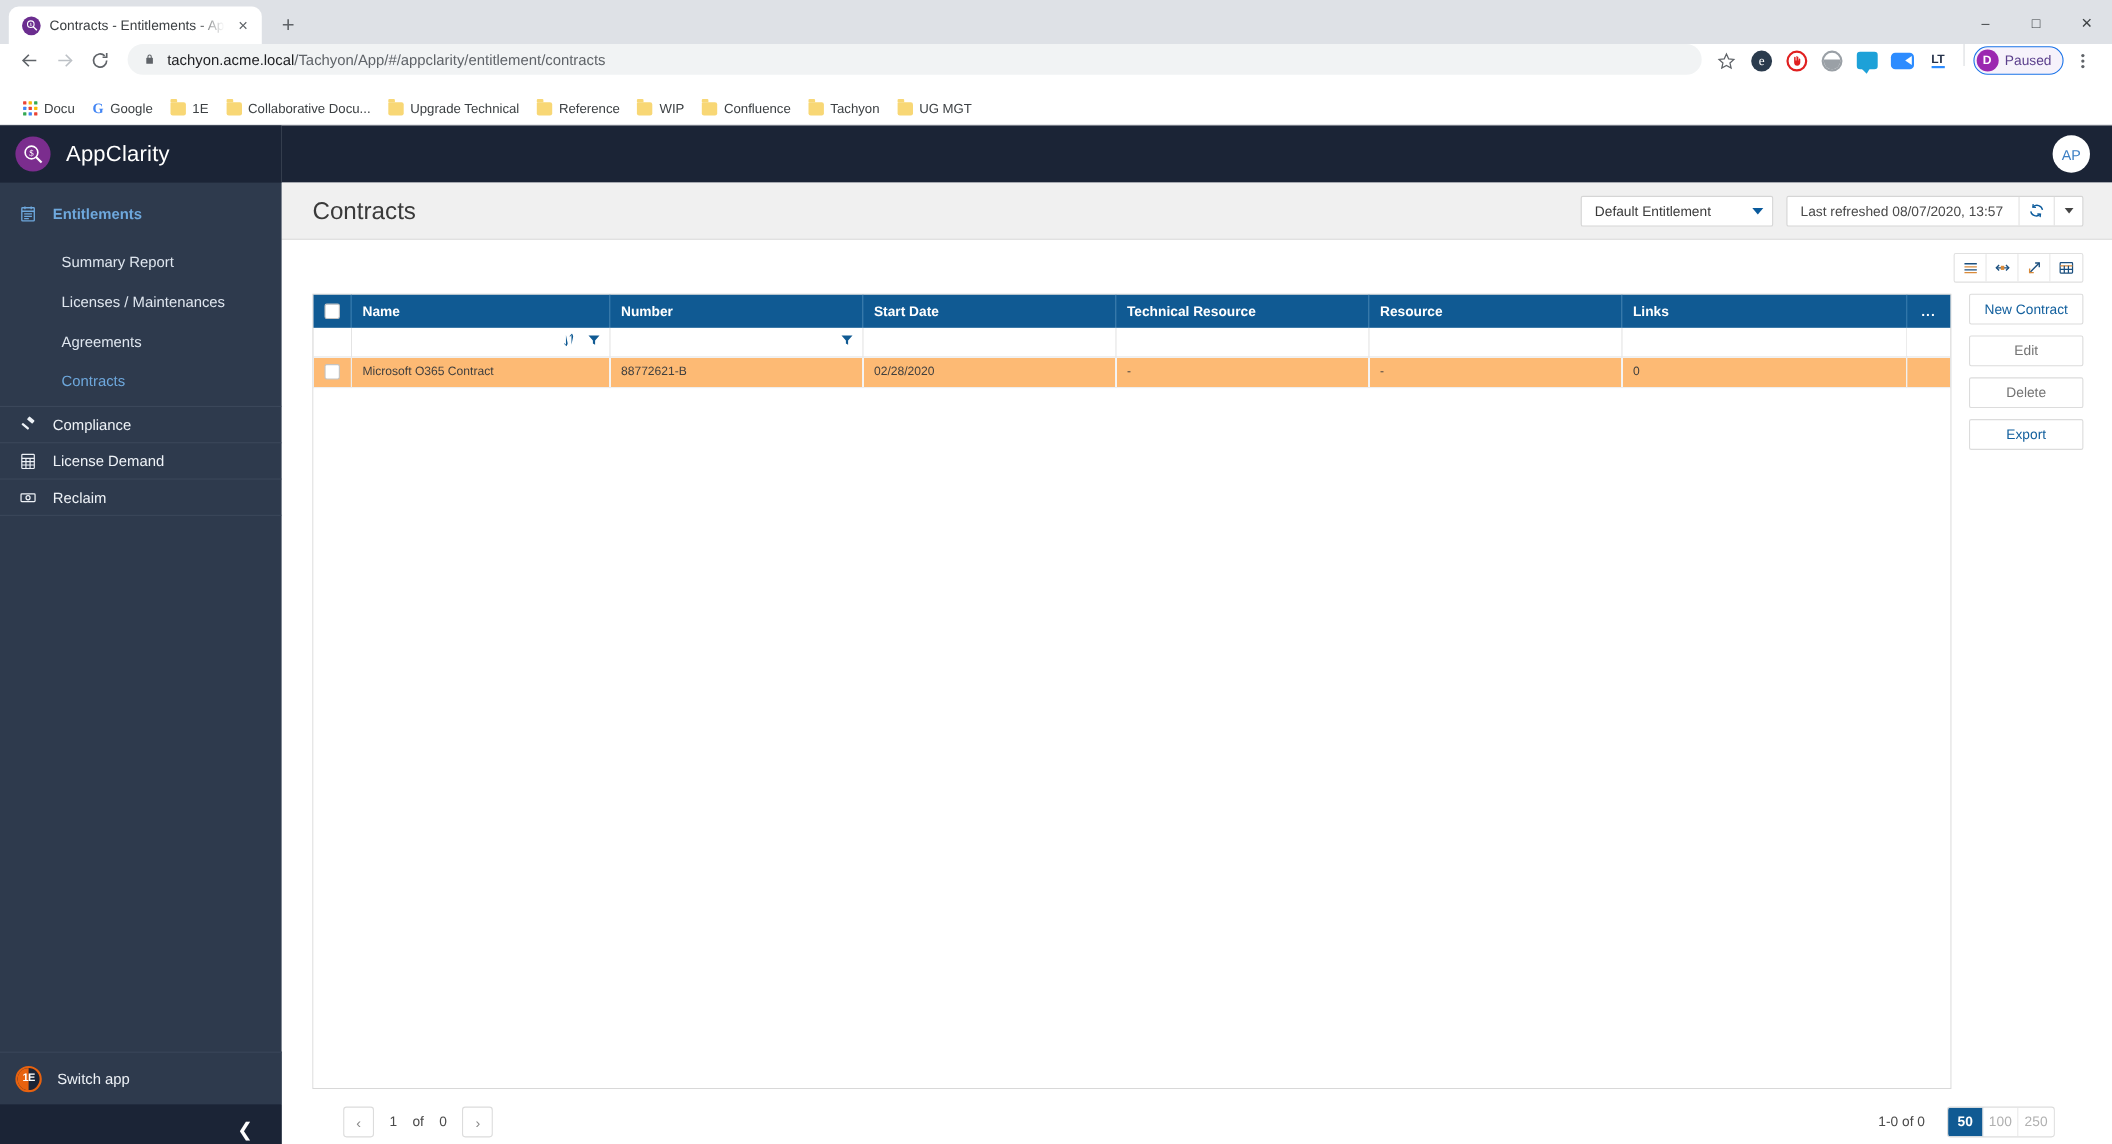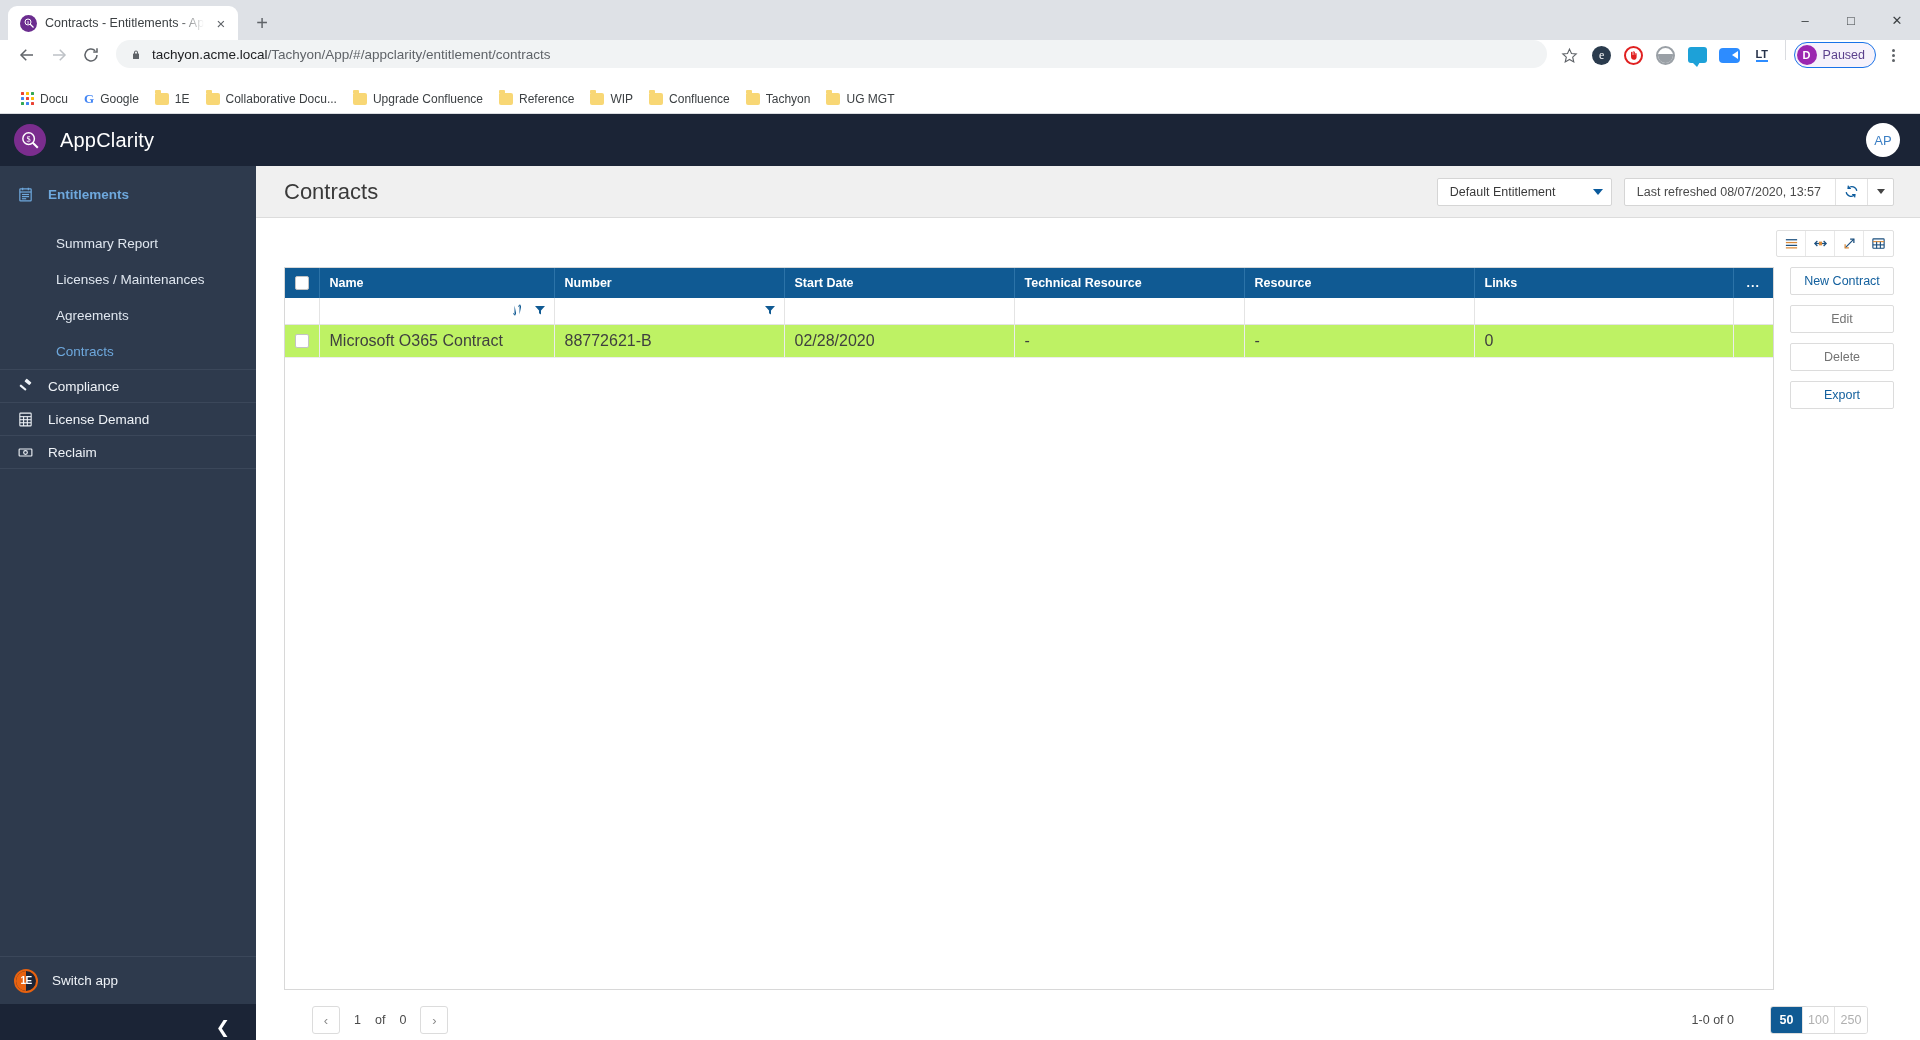--- a/index.html
+++ b/index.html
@@ -185,21 +185,21 @@
   .brand-name { color: #ffffff; font-size: 20px; font-weight: 400; letter-spacing: 0.2px; }
 
   .nav { flex: 1; overflow: hidden; }
   .nav-group-head {
     height: 42px; display: flex; align-items: center; gap: 14px; padding-left: 16px;
     color: #6ea8dd; font-size: 13.5px; font-weight: bold;
   }
   .nav-ico { width: 18px; height: 18px; flex: none; display:flex; align-items:center; justify-content:center; }
   .nav-ico svg { width: 17px; height: 17px; }
   .nav-sub {
-    height: 26px; display: flex; align-items: flex-end;
+    height: 26px; display: flex; align-items: center;
     padding-left: 56px; color: #dfe6ef; font-size: 13.5px;
   }
   .nav-sub.active { color: #6ea8dd; }
   .nav-item {
     height: 33px; display: flex; align-items: center; gap: 14px; padding-left: 16px;
     color: #eef2f7; font-size: 13.5px;
     border-top: 1px solid #3b475a;
   }
   .nav-divider { height: 1px; background: #3b475a; }
   .nav-spacer-top { height: 7px; }
@@ -301,23 +301,23 @@
 
   tr.filterrow td {
     background: #ffffff; border-right: 1px solid #e4e4e4; border-bottom: 1px solid #e4e4e4;
     height: 26px; padding: 0 8px; position: relative;
   }
   tr.filterrow td:last-child { border-right: none; }
   .filter-icons { display: flex; align-items: center; justify-content: flex-end; gap: 11px; height: 100%; }
   .ic-sort svg, .ic-funnel svg { width: 12px; height: 12px; }
 
   tbody tr.datarow td {
-    font-size: 16px; color: #3f3f3f; padding: 7px 10px; height: 28px;
+    font-size: 11px; color: #3f3f3f; padding: 7px 10px; height: 28px;
     border-right: 1px solid #ececec; border-bottom: 1px solid #ececec;
-    background: #bef264; overflow: hidden; text-overflow: ellipsis; white-space: nowrap;
+    background: #fdba74; overflow: hidden; text-overflow: ellipsis; white-space: nowrap;
   }
   tbody tr.datarow td:last-child { border-right: none; }
   .td-check { text-align: center; padding: 0 !important; }
   .grid-body-fill { flex: 1; background: #ffffff; }
 
   .side-actions { width: 104px; flex: none; display: flex; flex-direction: column; gap: 10px; }
   .act-btn {
     height: 28px; border: 1px solid #dcdcdc; border-radius: 2px; background: #ffffff;
     display: flex; align-items: center; justify-content: center;
     font-size: 12.5px; color: #13609e;
@@ -328,21 +328,21 @@
     height: 60px; flex: none; display: flex; align-items: center;
     padding: 0 26px 0 28px;
   }
   .pager { display: flex; align-items: center; gap: 14px; }
   .pg-btn {
     width: 28px; height: 28px; border: 1px solid #dcdcdc; border-radius: 3px;
     background: #fff; display: flex; align-items: center; justify-content: center;
     color: #8a8a8a; font-size: 13px;
   }
   .pg-text { font-size: 12.5px; color: #4a4a4a; }
-  .footer-right { margin-left: auto; display: flex; align-items: center; gap: 36px; text-align: right; }
+  .footer-right { margin-left: auto; display: flex; align-items: center; gap: 20px; text-align: right; }
   .range-text { font-size: 12.5px; color: #4a4a4a; }
   .sizes { display: flex; border: 1px solid #dcdcdc; border-radius: 3px; overflow: hidden; }
   .size {
     width: 32px; height: 26px; display: flex; align-items: center; justify-content: center;
     font-size: 12.5px; color: #b0b0b0; background: #fff; border-right: 1px solid #e4e4e4;
   }
   .size:last-child { border-right: none; }
   .size.active { background: #105a93; color: #ffffff; font-weight: bold; }
 </style>
 </head>
@@ -462,21 +462,21 @@
     <div class="bm">
       <span class="folder"></span>
       <span>1E</span>
     </div>
     <div class="bm">
       <span class="folder"></span>
       <span>Collaborative Docu...</span>
     </div>
     <div class="bm">
       <span class="folder"></span>
-      <span>Upgrade Confluence</span>
+      <span>Upgrade Technical</span>
     </div>
     <div class="bm">
       <span class="folder"></span>
       <span>Reference</span>
     </div>
     <div class="bm">
       <span class="folder"></span>
       <span>WIP</span>
     </div>
     <div class="bm">

